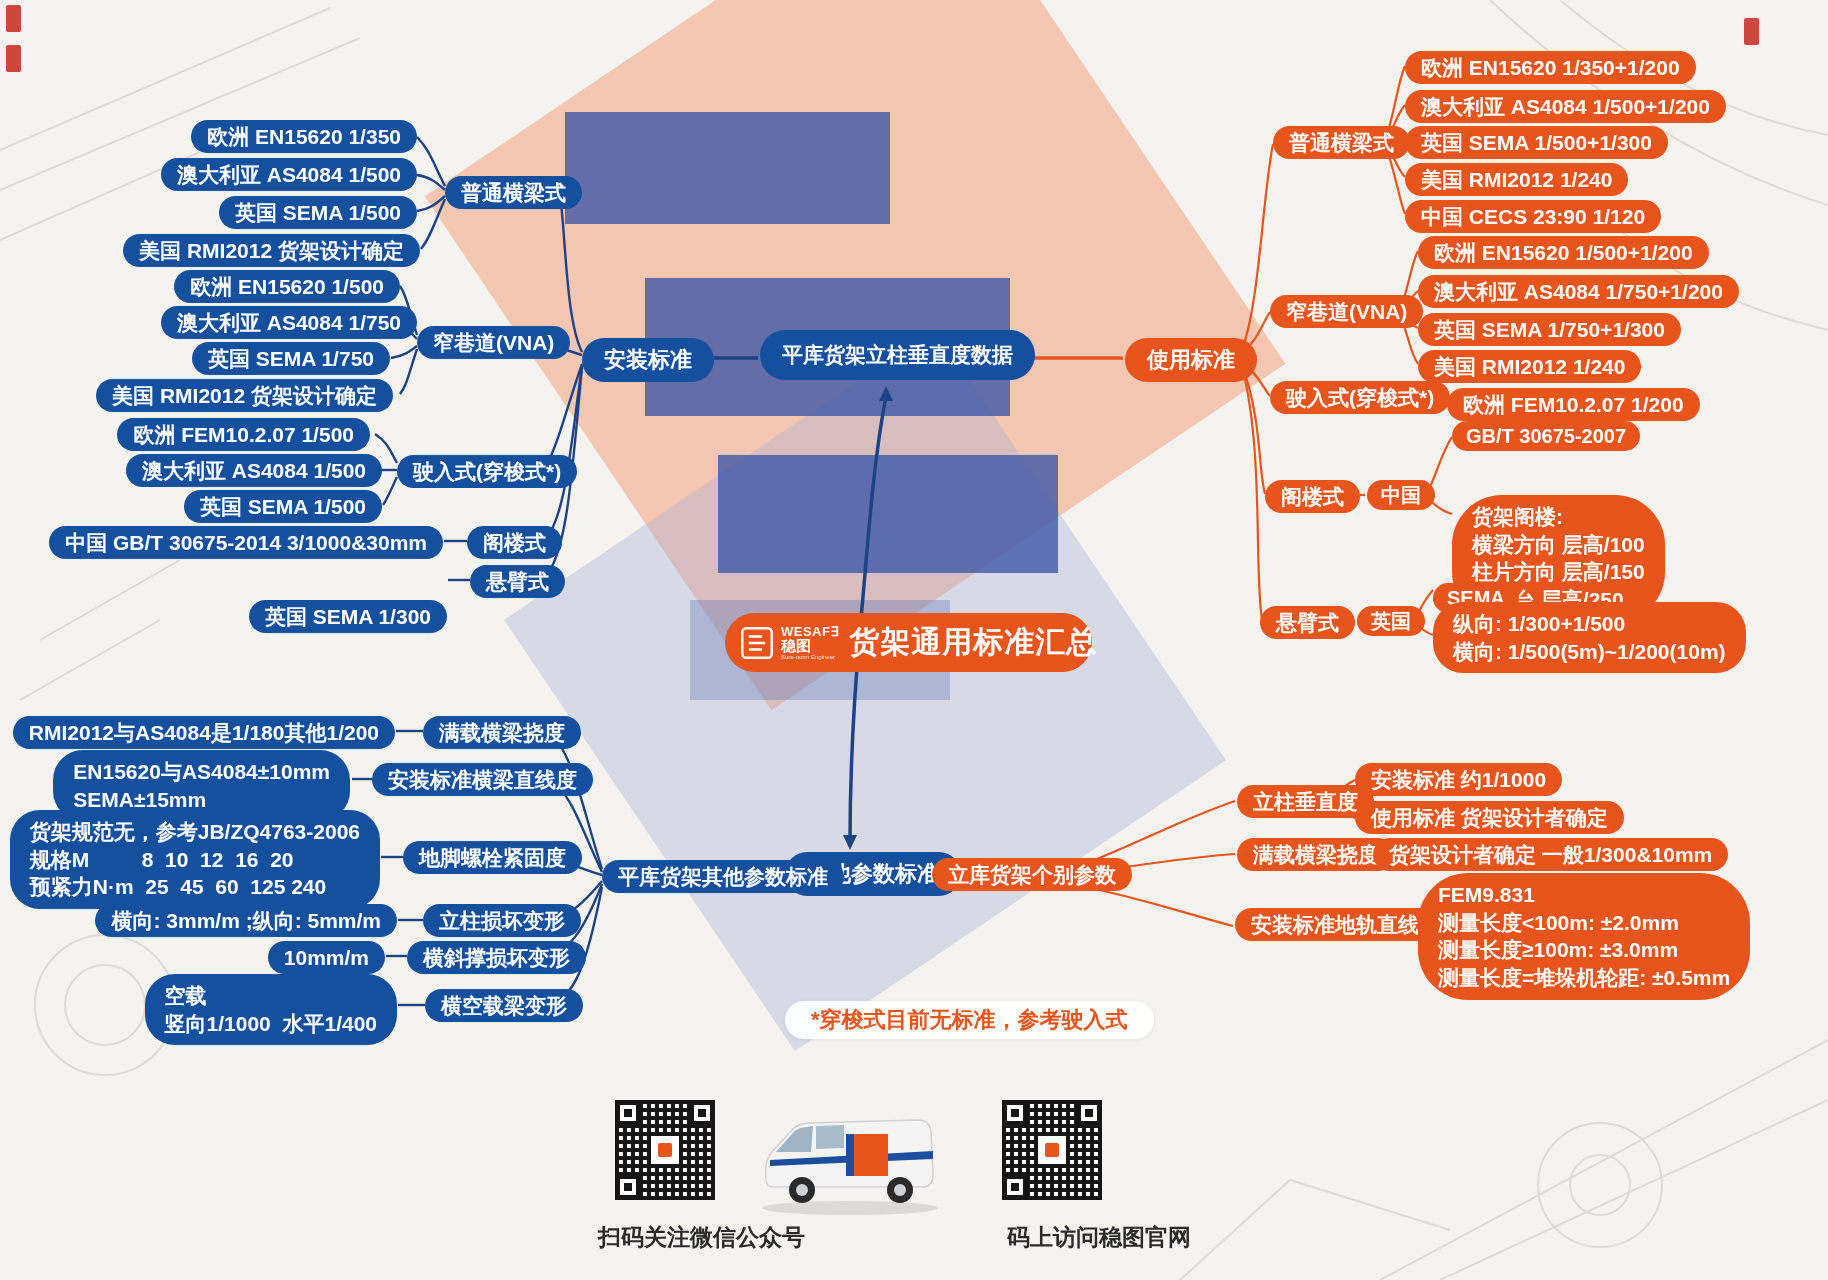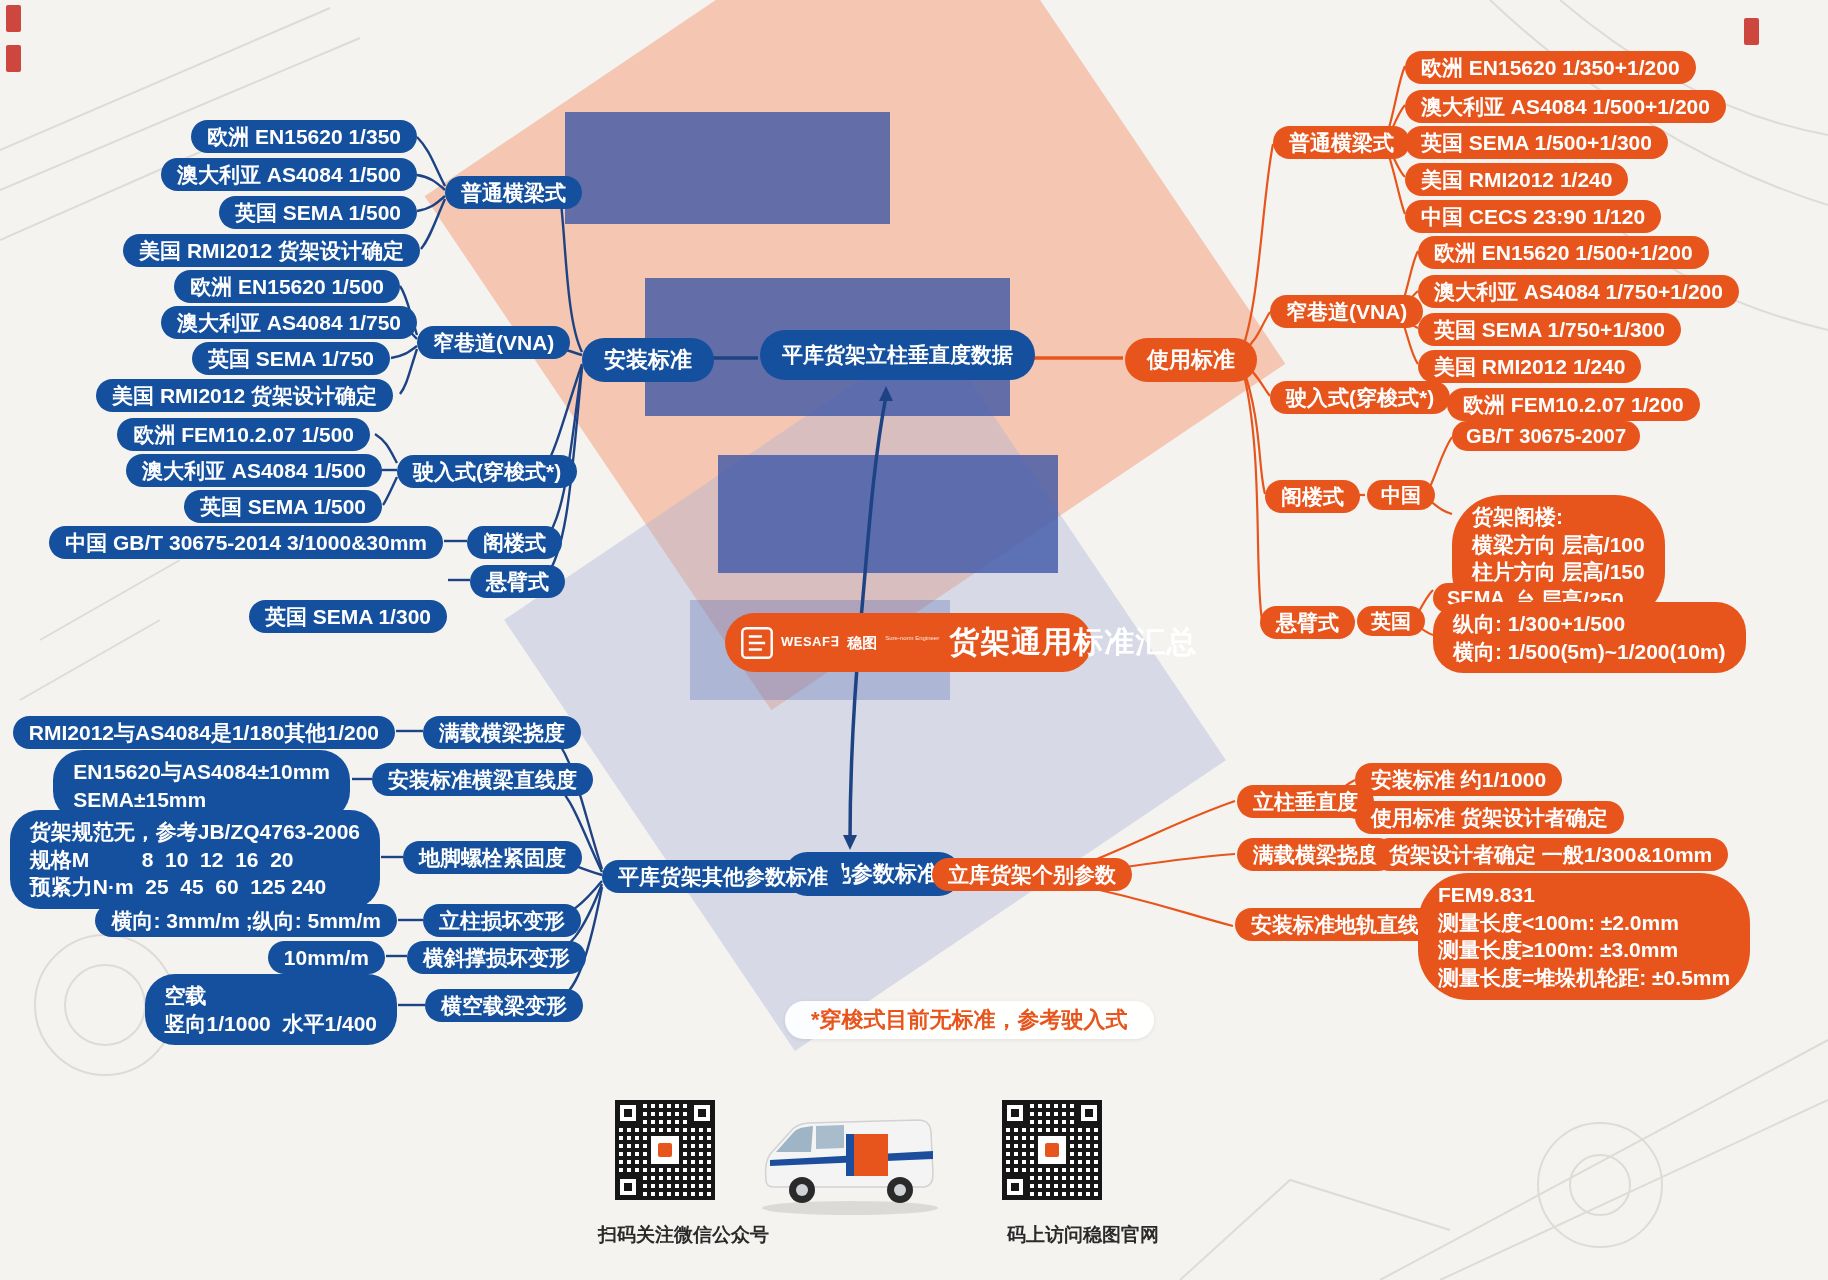--- a/index.html
+++ b/index.html
@@ -23,34 +23,34 @@
   .orange{background:#e8551c;}
   .hub{font-size:21px;padding:11px 22px;border-radius:30px;white-space:nowrap;}
   .lab{font-size:22px;padding:7px 22px;border-radius:24px;white-space:nowrap;}
   .box{white-space:pre-wrap;text-align:left;font-size:21px;line-height:1.32;padding:8px 20px;border-radius:30px;}
   .bigr{border-radius:50px;}
   .note{background:rgba(255,255,255,.93);color:#e8551c;font-size:22px;padding:4px 26px;border-radius:20px;white-space:nowrap;box-shadow:0 1px 4px rgba(0,0,0,.08);}
   
   .title{left:725px;top:613px;width:367px;height:59px;background:#e8551c;border-radius:30px;
          display:flex;align-items:center;gap:10px;padding:0 14px;z-index:4;}
   .logo{display:flex;align-items:center;gap:6px;flex:0 0 auto;}
-  .logo-col{display:flex;flex-direction:row;line-height:1.05;gap:8px;}
+  .logo-col{display:flex;flex-direction:column;line-height:1.05;}
   .b1{font-size:13px;letter-spacing:.5px;}
   .b2{font-size:15px;}
   .b3{font-size:6px;font-weight:normal;opacity:.85;}
   .title-text{font-size:30px;letter-spacing:1px;white-space:nowrap;}
   
   .qr{position:absolute;z-index:3;width:100px;height:100px;background:
       repeating-linear-gradient(0deg,#161616 0 4px,transparent 4px 8px),
       repeating-linear-gradient(90deg,#161616 0 4px,#fff 4px 8px);}
   .fp{position:absolute;width:26px;height:26px;background:#161616;box-shadow:inset 0 0 0 5px #161616,inset 0 0 0 9px #fff;}
   .fp.tl{left:0;top:0;} .fp.tr{right:0;top:0;} .fp.bl{left:0;bottom:0;}
   .qr-logo{position:absolute;left:36px;top:36px;width:28px;height:28px;background:#fff;border-radius:4px;display:flex;align-items:center;justify-content:center;}
   .qr-logo i{display:block;width:14px;height:14px;background:#e8551c;border-radius:2px;}
-  .cap{position:absolute;z-index:3;color:#2a2a2a;font-size:19px;font-weight:bold;text-align:left;white-space:nowrap;}
+  .cap{position:absolute;z-index:3;color:#2a2a2a;font-size:23px;font-weight:bold;text-align:left;white-space:nowrap;}
   .van{position:absolute;z-index:3;}
   .stamp{position:absolute;z-index:3;width:15px;height:27px;background:#c9342a;opacity:.9;border-radius:2px;}
 </style>
 </head>
 <body>
 
 <div class="stage">
 
   <div class="wm wm-salmon"></div>
   <div class="wm wm-lav"></div>

